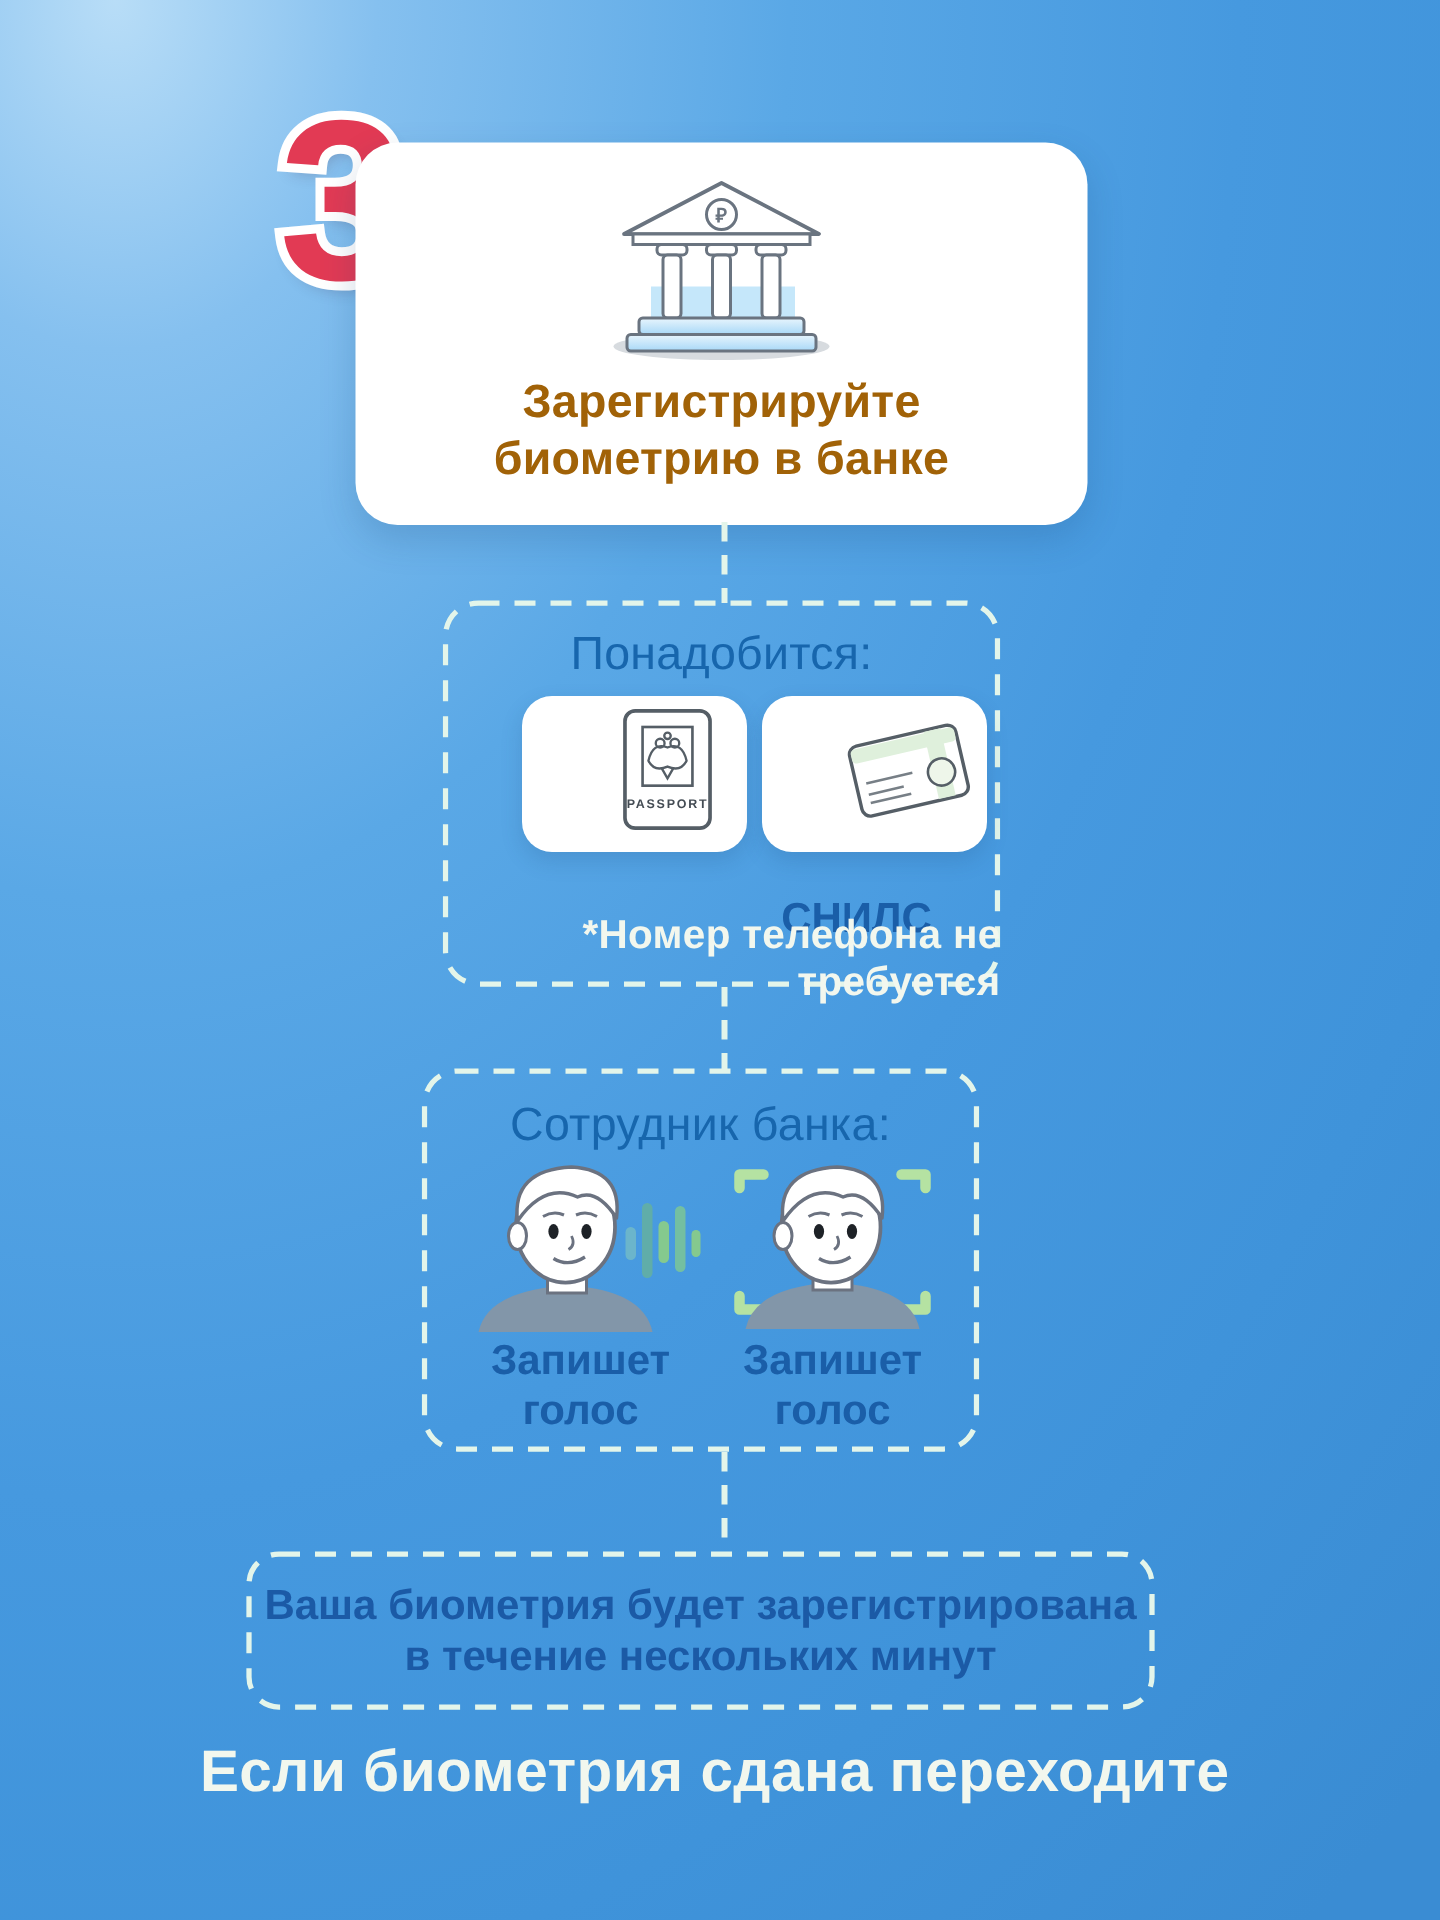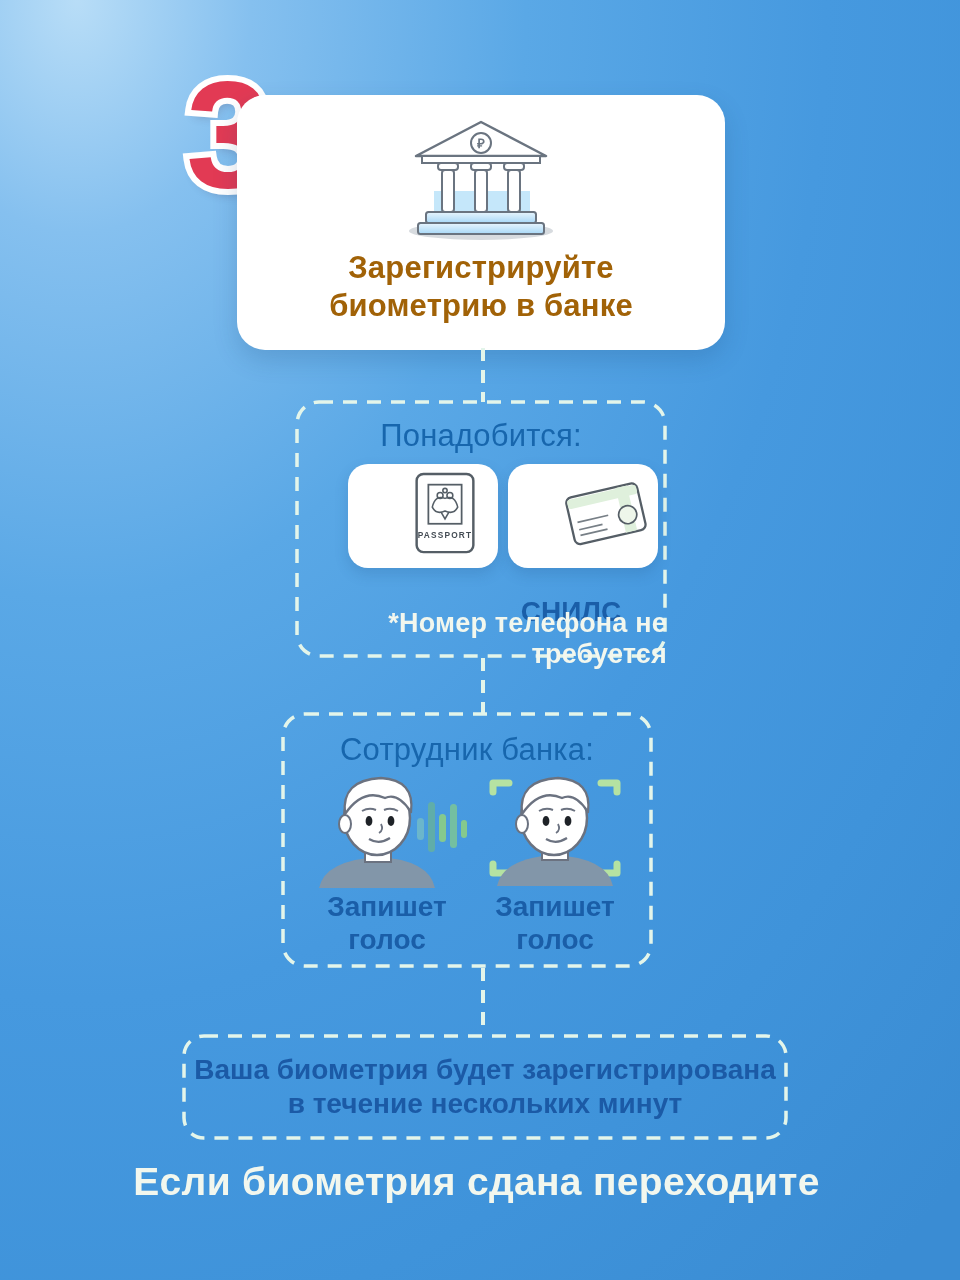--- a/index.html
+++ b/index.html
@@ -222,21 +222,21 @@
       <div>голос</div>
     </div>
   </div>
 
   <div class="connector" style="left:479px;top:968px;height:66px;">
     <svg width="8" height="66">
         <line x1="4" y1="0" x2="4" y2="66" stroke="#e3f5ea" stroke-width="4" stroke-dasharray="13 9"></line>
       </svg>
   </div>
 
-  <div class="dashed-box" style="left:182px;top:1034px;width:606px;height:106px;text-decoration:underline;">
+  <div class="dashed-box" style="left:164px;top:1034px;width:606px;height:106px;text-decoration:underline;">
     <svg class="frame" width="606" height="106">
       <rect x="2" y="2" width="602" height="102" rx="20" fill="none" stroke="#e3f5ea" stroke-width="3.5" stroke-dasharray="14 10"></rect>
     </svg>
     <div class="result-text">
       <div>Ваша биометрия будет зарегистрирована</div>
       <div>в течение нескольких минут</div>
     </div>
   </div>
 
   <div class="footer-text">

